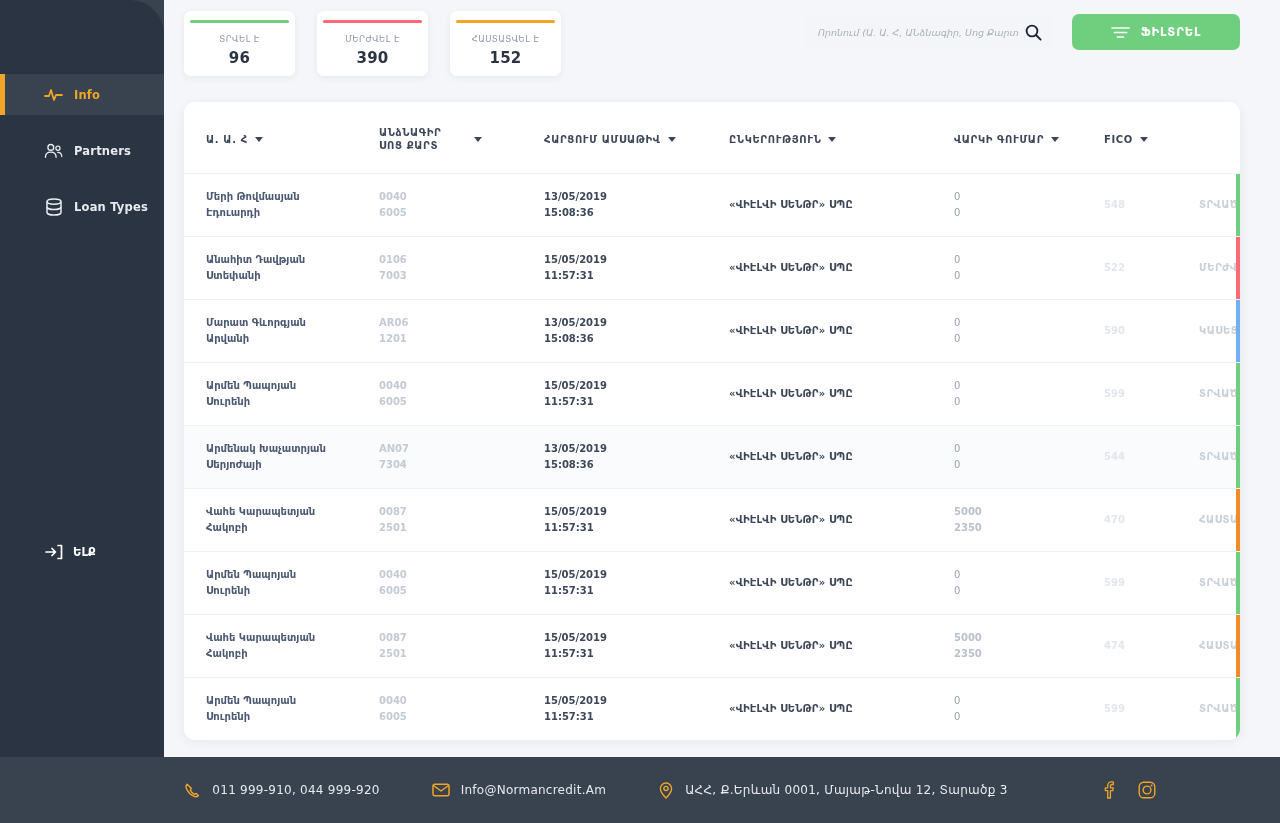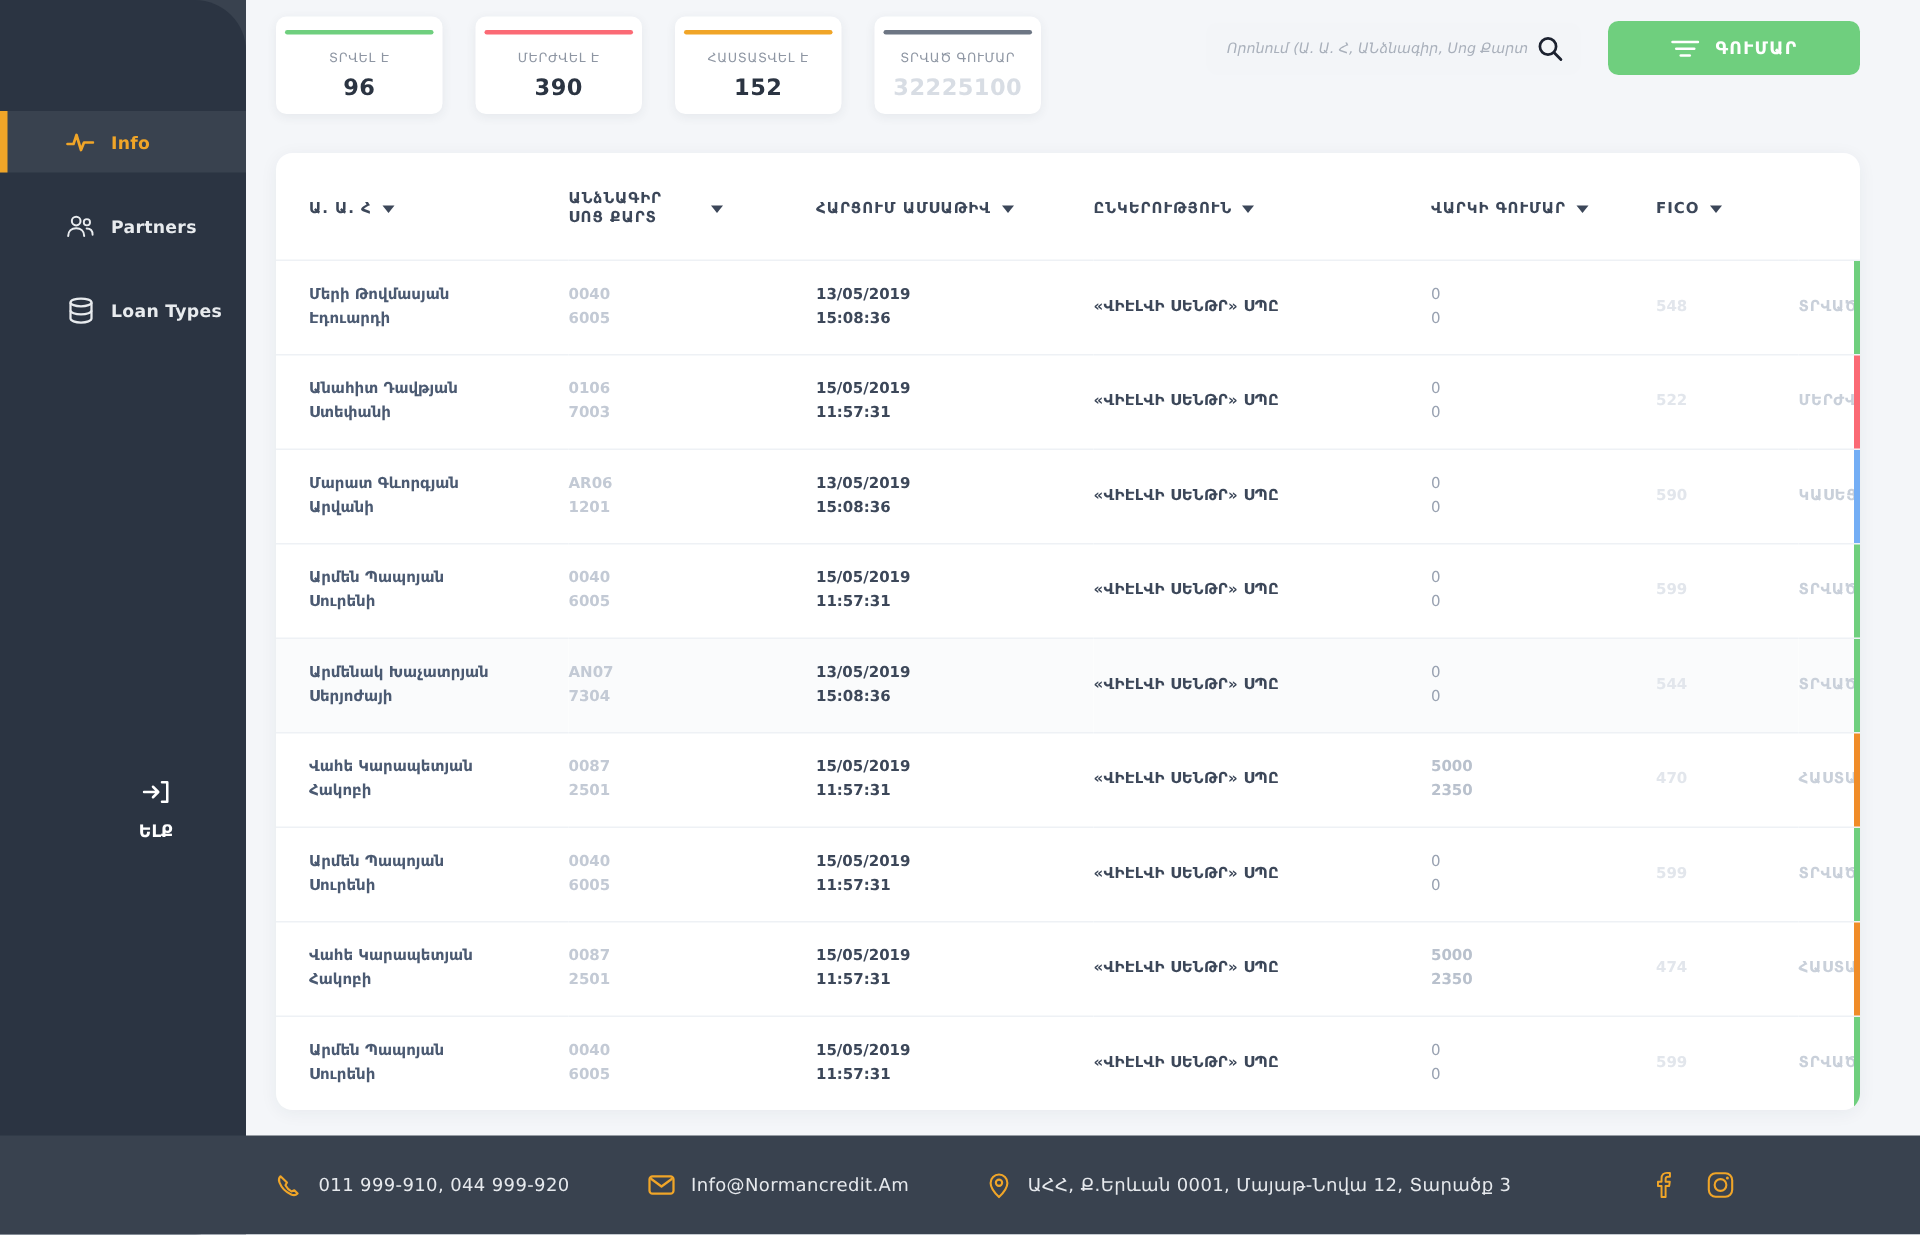--- a/index.html
+++ b/index.html
@@ -82,21 +82,20 @@
     margin-top: auto;
     margin-bottom: 262px;
     display: flex;
     align-items: center;
     gap: 10px;
     padding-left: 44px;
     color: #ffffff;
     font-size: 11.5px;
     font-weight: 700;
     cursor: pointer;
-    flex-direction: column;
   }
 
   
   .main {
     flex: 1 1 auto;
     position: relative;
     display: flex;
     flex-direction: column;
     min-width: 0;
     height: 823px;
@@ -395,45 +394,40 @@
             <div class="stat-label">ՄԵՐԺՎԵԼ Է</div>
             <div class="stat-value">390</div>
           </div>
 
           <div class="stat-card">
             <div class="stat-rule" style="background:#f0a528"></div>
             <div class="stat-label">ՀԱՍՏԱՏՎԵԼ Է</div>
             <div class="stat-value">152</div>
           </div>
 
-          <div class="stat-card">
-            <div class="stat-rule" style="background:#6d7684"></div>
-            <div class="stat-label">ՏՐՎԱԾ ԳՈՒՄԱՐ</div>
-            <div class="stat-value faded">32225100</div>
-          </div>
 
         </div>
 
         <div class="topright">
           <div class="search">
             <input type="text" placeholder="Որոնում (Ա. Ա. Հ, ԱՆձնագիր, Սոց Քարտ ..." style="">
             <button class="search-btn">
               <svg width="17" height="17" viewBox="0 0 17 17">
                 <circle cx="7" cy="7" r="5.4" fill="none" stroke="#1c2230" stroke-width="1.8"></circle>
                 <line x1="11" y1="11" x2="15.6" y2="15.6" stroke="#1c2230" stroke-width="1.9" stroke-linecap="round"></line>
               </svg>
             </button>
           </div>
           <button class="filter-btn">
             <svg width="19" height="13" viewBox="0 0 19 13">
               <line x1="1" y1="2" x2="18" y2="2" stroke="#ffffff" stroke-width="1.7" stroke-linecap="round"></line>
               <line x1="3.5" y1="6.5" x2="15.5" y2="6.5" stroke="#ffffff" stroke-width="1.7" stroke-linecap="round"></line>
               <line x1="6.5" y1="11" x2="12.5" y2="11" stroke="#ffffff" stroke-width="1.7" stroke-linecap="round"></line>
             </svg>
-            <span>ԳՈՒՄԱՐ</span>
+            <span>ՖԻԼՏՐԵԼ</span>
           </button>
         </div>
       </div>
 
       <div class="panel">
         <table class="grid">
           <thead>
             <tr>
               <th class="c-name">
                 <span class="hwrap">

